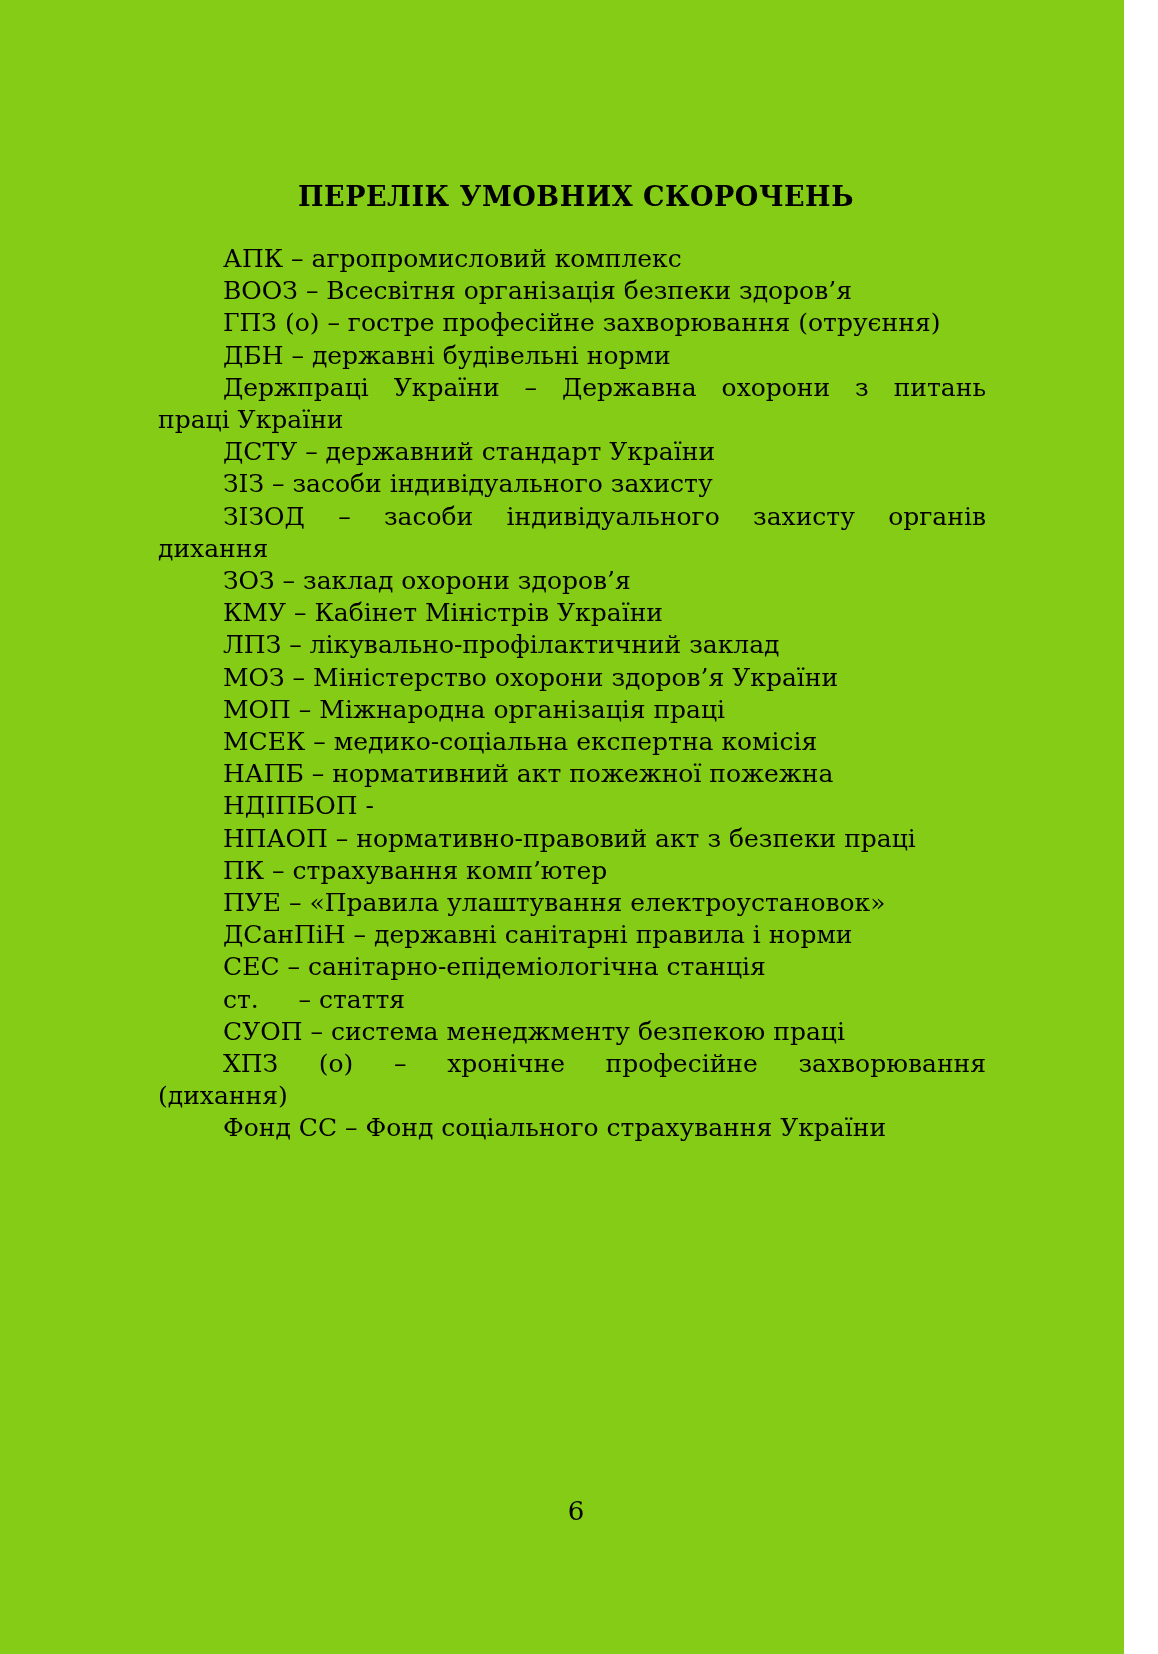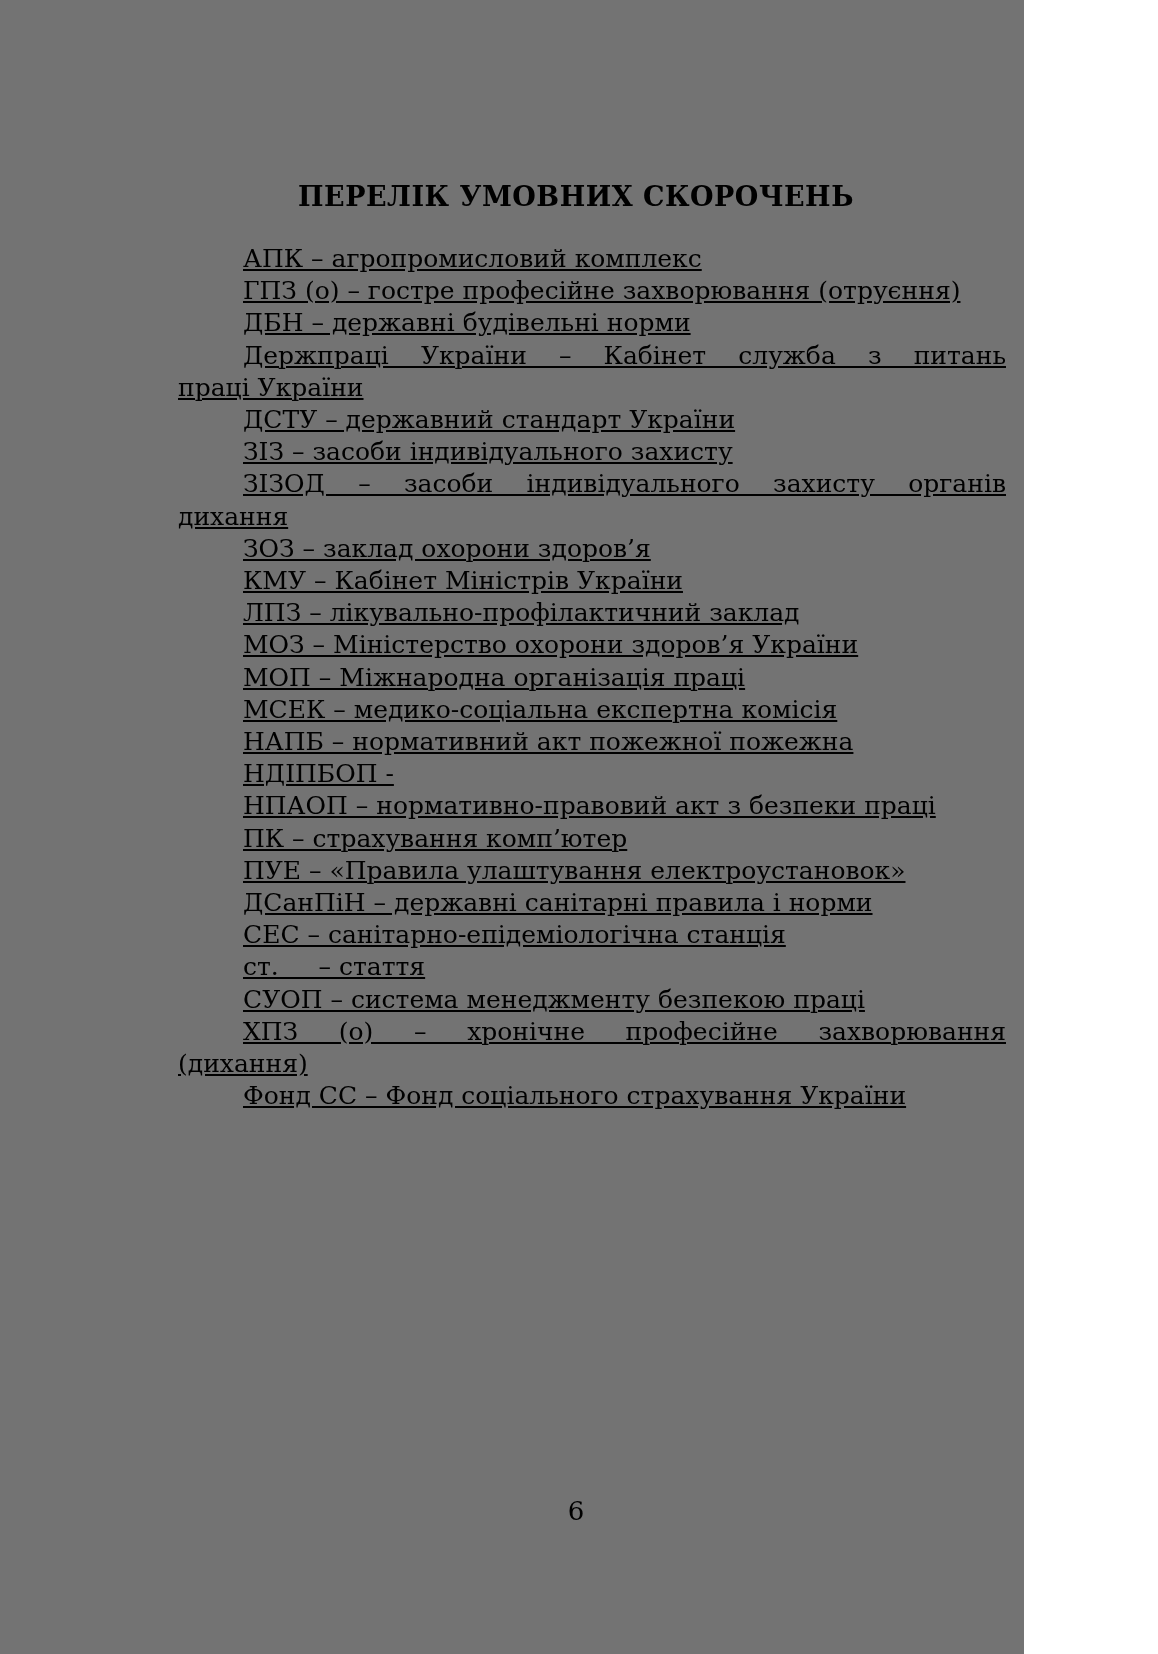--- a/index.html
+++ b/index.html
@@ -2,48 +2,47 @@
 <html><head>
 <meta charset="utf-8">
 <style>
   html, body {
     margin: 0;
     padding: 0;
     background: #ffffff;
   }
   .page {
     position: relative;
-    width: 1024px;
+    width: 1124px;
     height: 1654px;
-    background: #737373;
+    background: #84cc16;
     font-family: "DejaVu Serif", "Liberation Serif", serif;
     color: #000000;
     overflow: hidden;
   }
   .title {
     position: absolute;
     top: 181px;
     left: 162px;
     width: 828px;
     margin: 0;
     text-align: center;
     font-size: 27px;
     font-weight: bold;
     letter-spacing: 0.5px;
     line-height: 32px;
     white-space: nowrap;
   }
   .list {
     position: absolute;
     top: 243px;
-    left: 178px;
+    left: 158px;
     width: 828px;
     font-size: 25px;
     line-height: 32.2px;
-    text-decoration: underline;
   }
   .line {
     margin: 0;
     white-space: nowrap;
   }
   .line.first {
     text-indent: 65px;
   }
   .line.justify {
     white-space: normal;
@@ -61,23 +60,24 @@
   }
 </style>
 </head>
 <body>
 
 <div class="page">
   <h1 class="title">ПЕРЕЛІК УМОВНИХ СКОРОЧЕНЬ</h1>
 
   <div class="list" id="abbrev-list">
       <div class="line first">АПК – агропромисловий комплекс</div>
+      <div class="line first">ВООЗ – Всесвітня організація безпеки здоров’я</div>
       <div class="line first">ГПЗ (о) – гостре професійне захворювання (отруєння)</div>
       <div class="line first">ДБН – державні будівельні норми</div>
-      <div class="line first justify">Держпраці України – Кабінет служба з питань</div>
+      <div class="line first justify">Держпраці України – Державна охорони з питань</div>
       <div class="line cont">праці України</div>
       <div class="line first">ДСТУ – державний стандарт України</div>
       <div class="line first">ЗІЗ – засоби індивідуального захисту</div>
       <div class="line first justify">ЗІЗОД – засоби індивідуального захисту органів</div>
       <div class="line cont">дихання</div>
       <div class="line first">ЗОЗ – заклад охорони здоров’я</div>
       <div class="line first">КМУ – Кабінет Міністрів України</div>
       <div class="line first">ЛПЗ – лікувально-профілактичний заклад</div>
       <div class="line first">МОЗ – Міністерство охорони здоров’я України</div>
       <div class="line first">МОП – Міжнародна організація праці</div>

